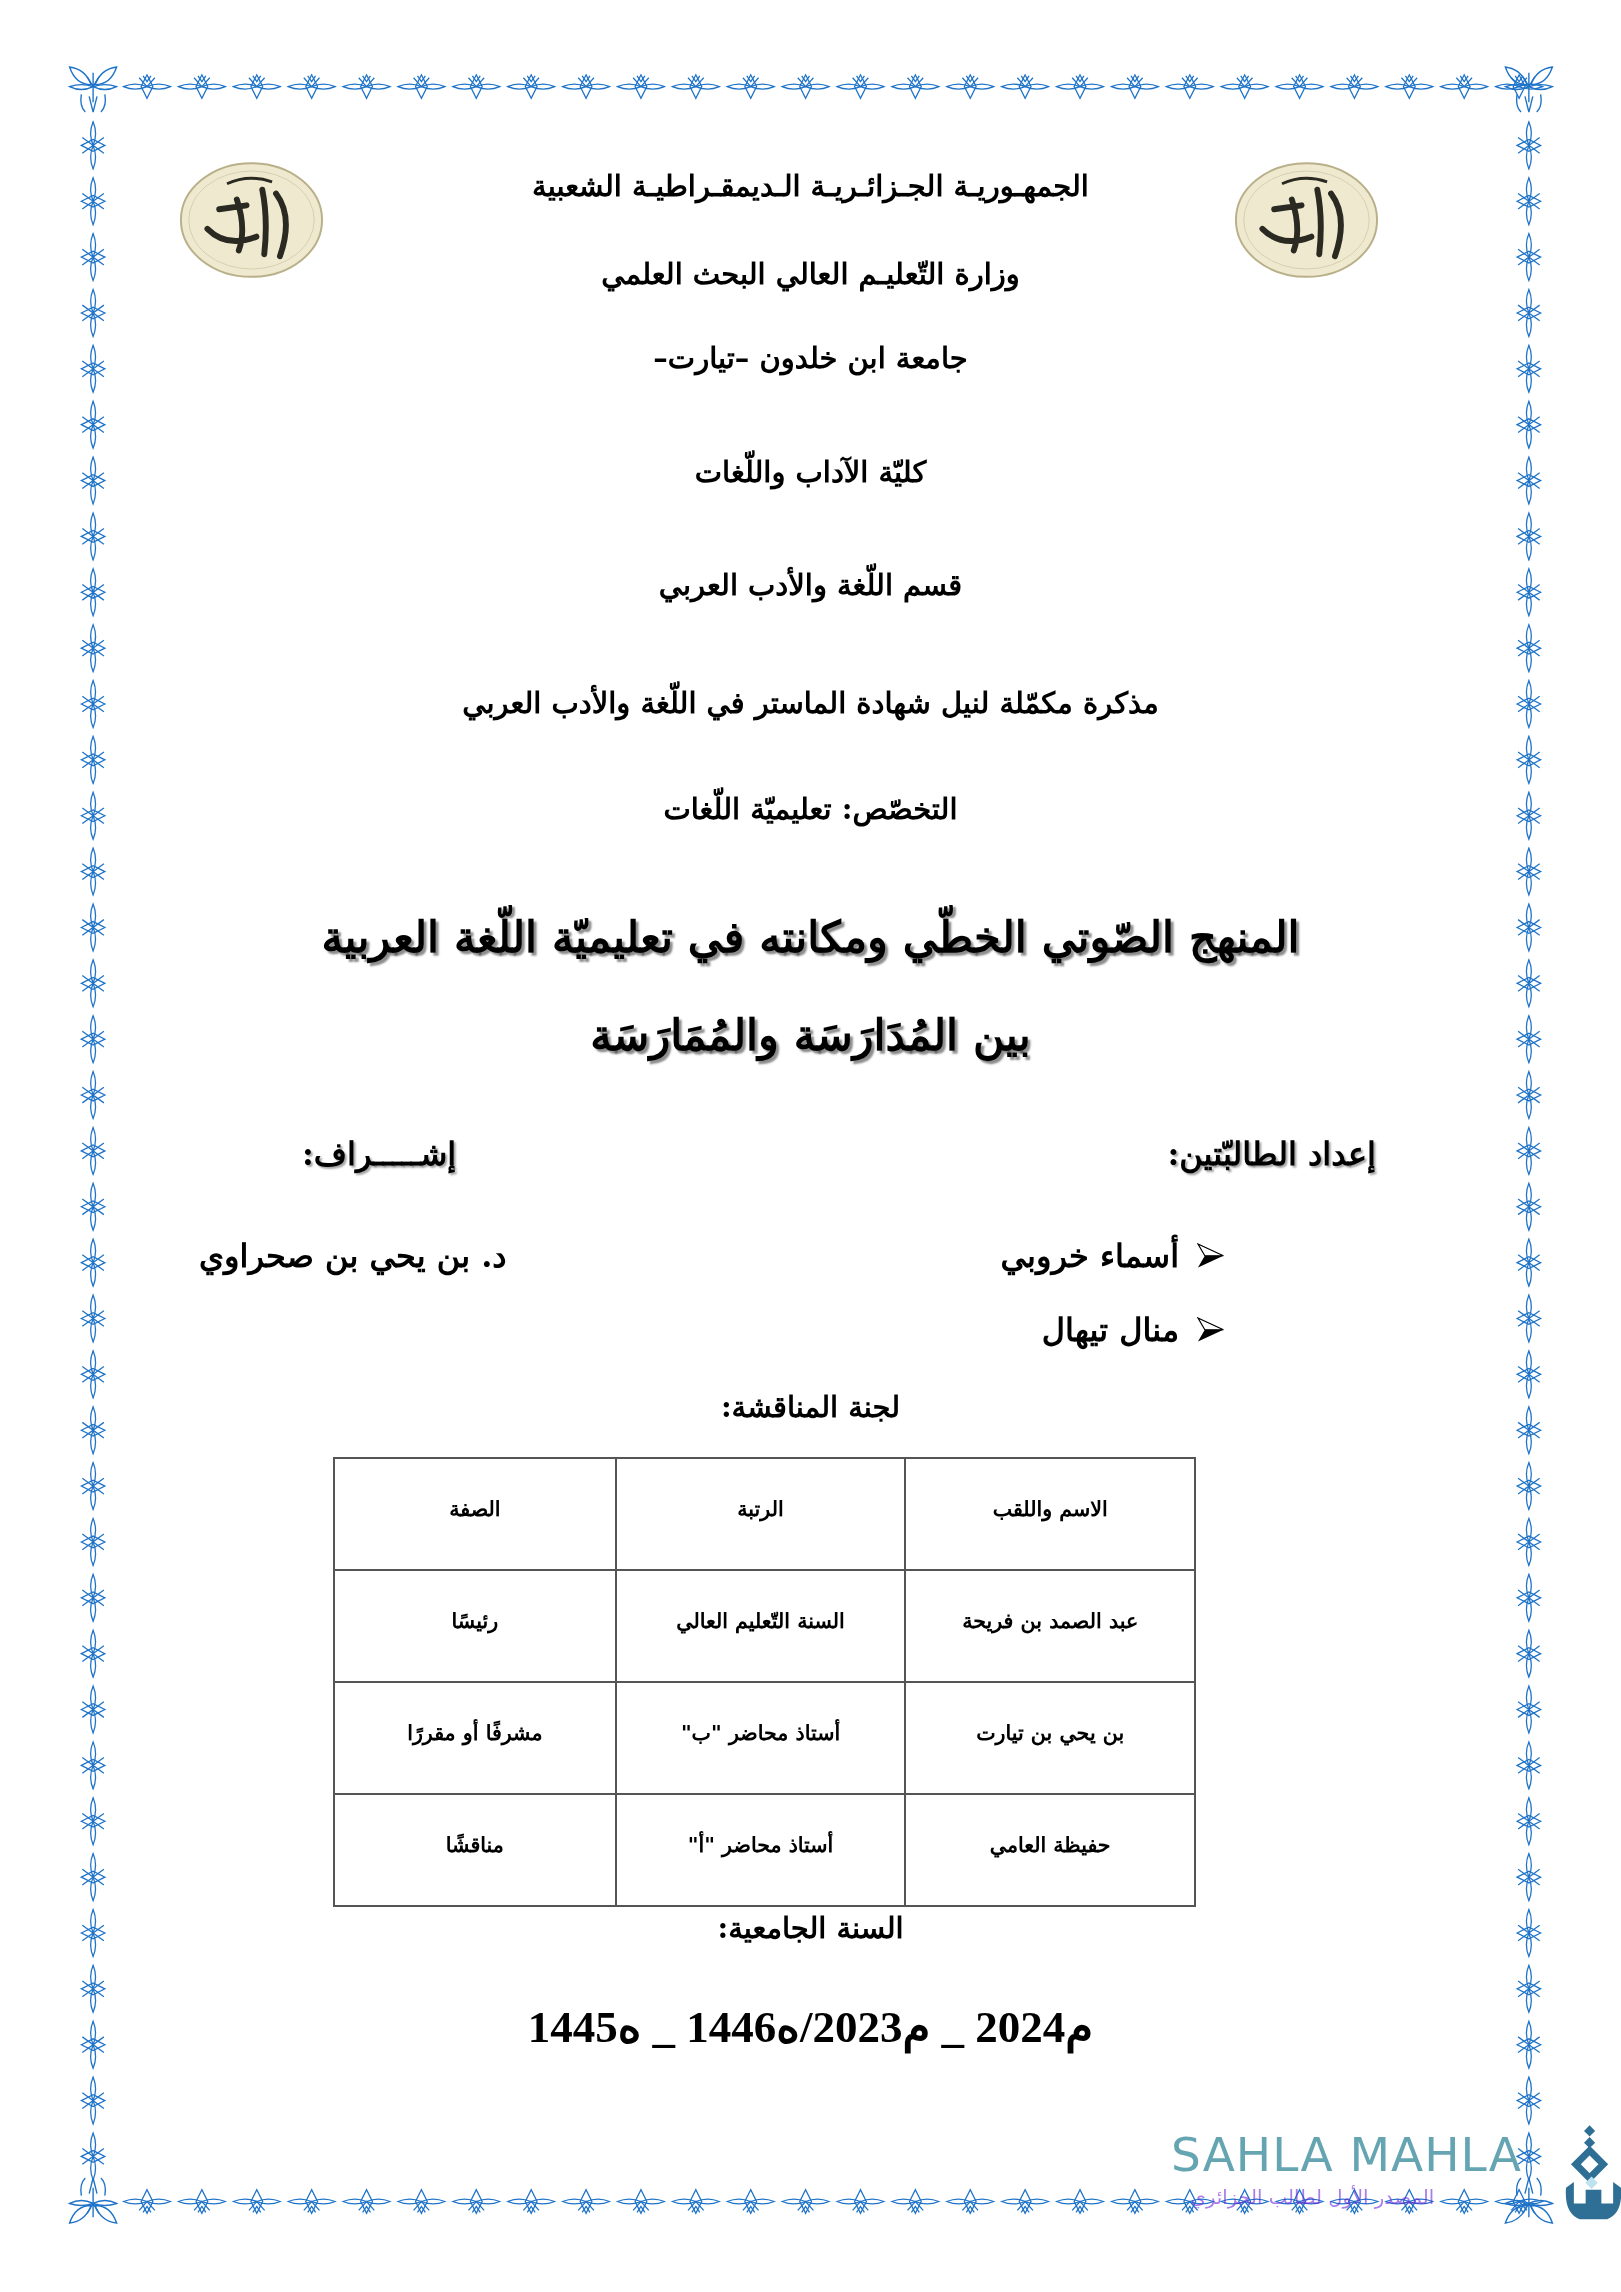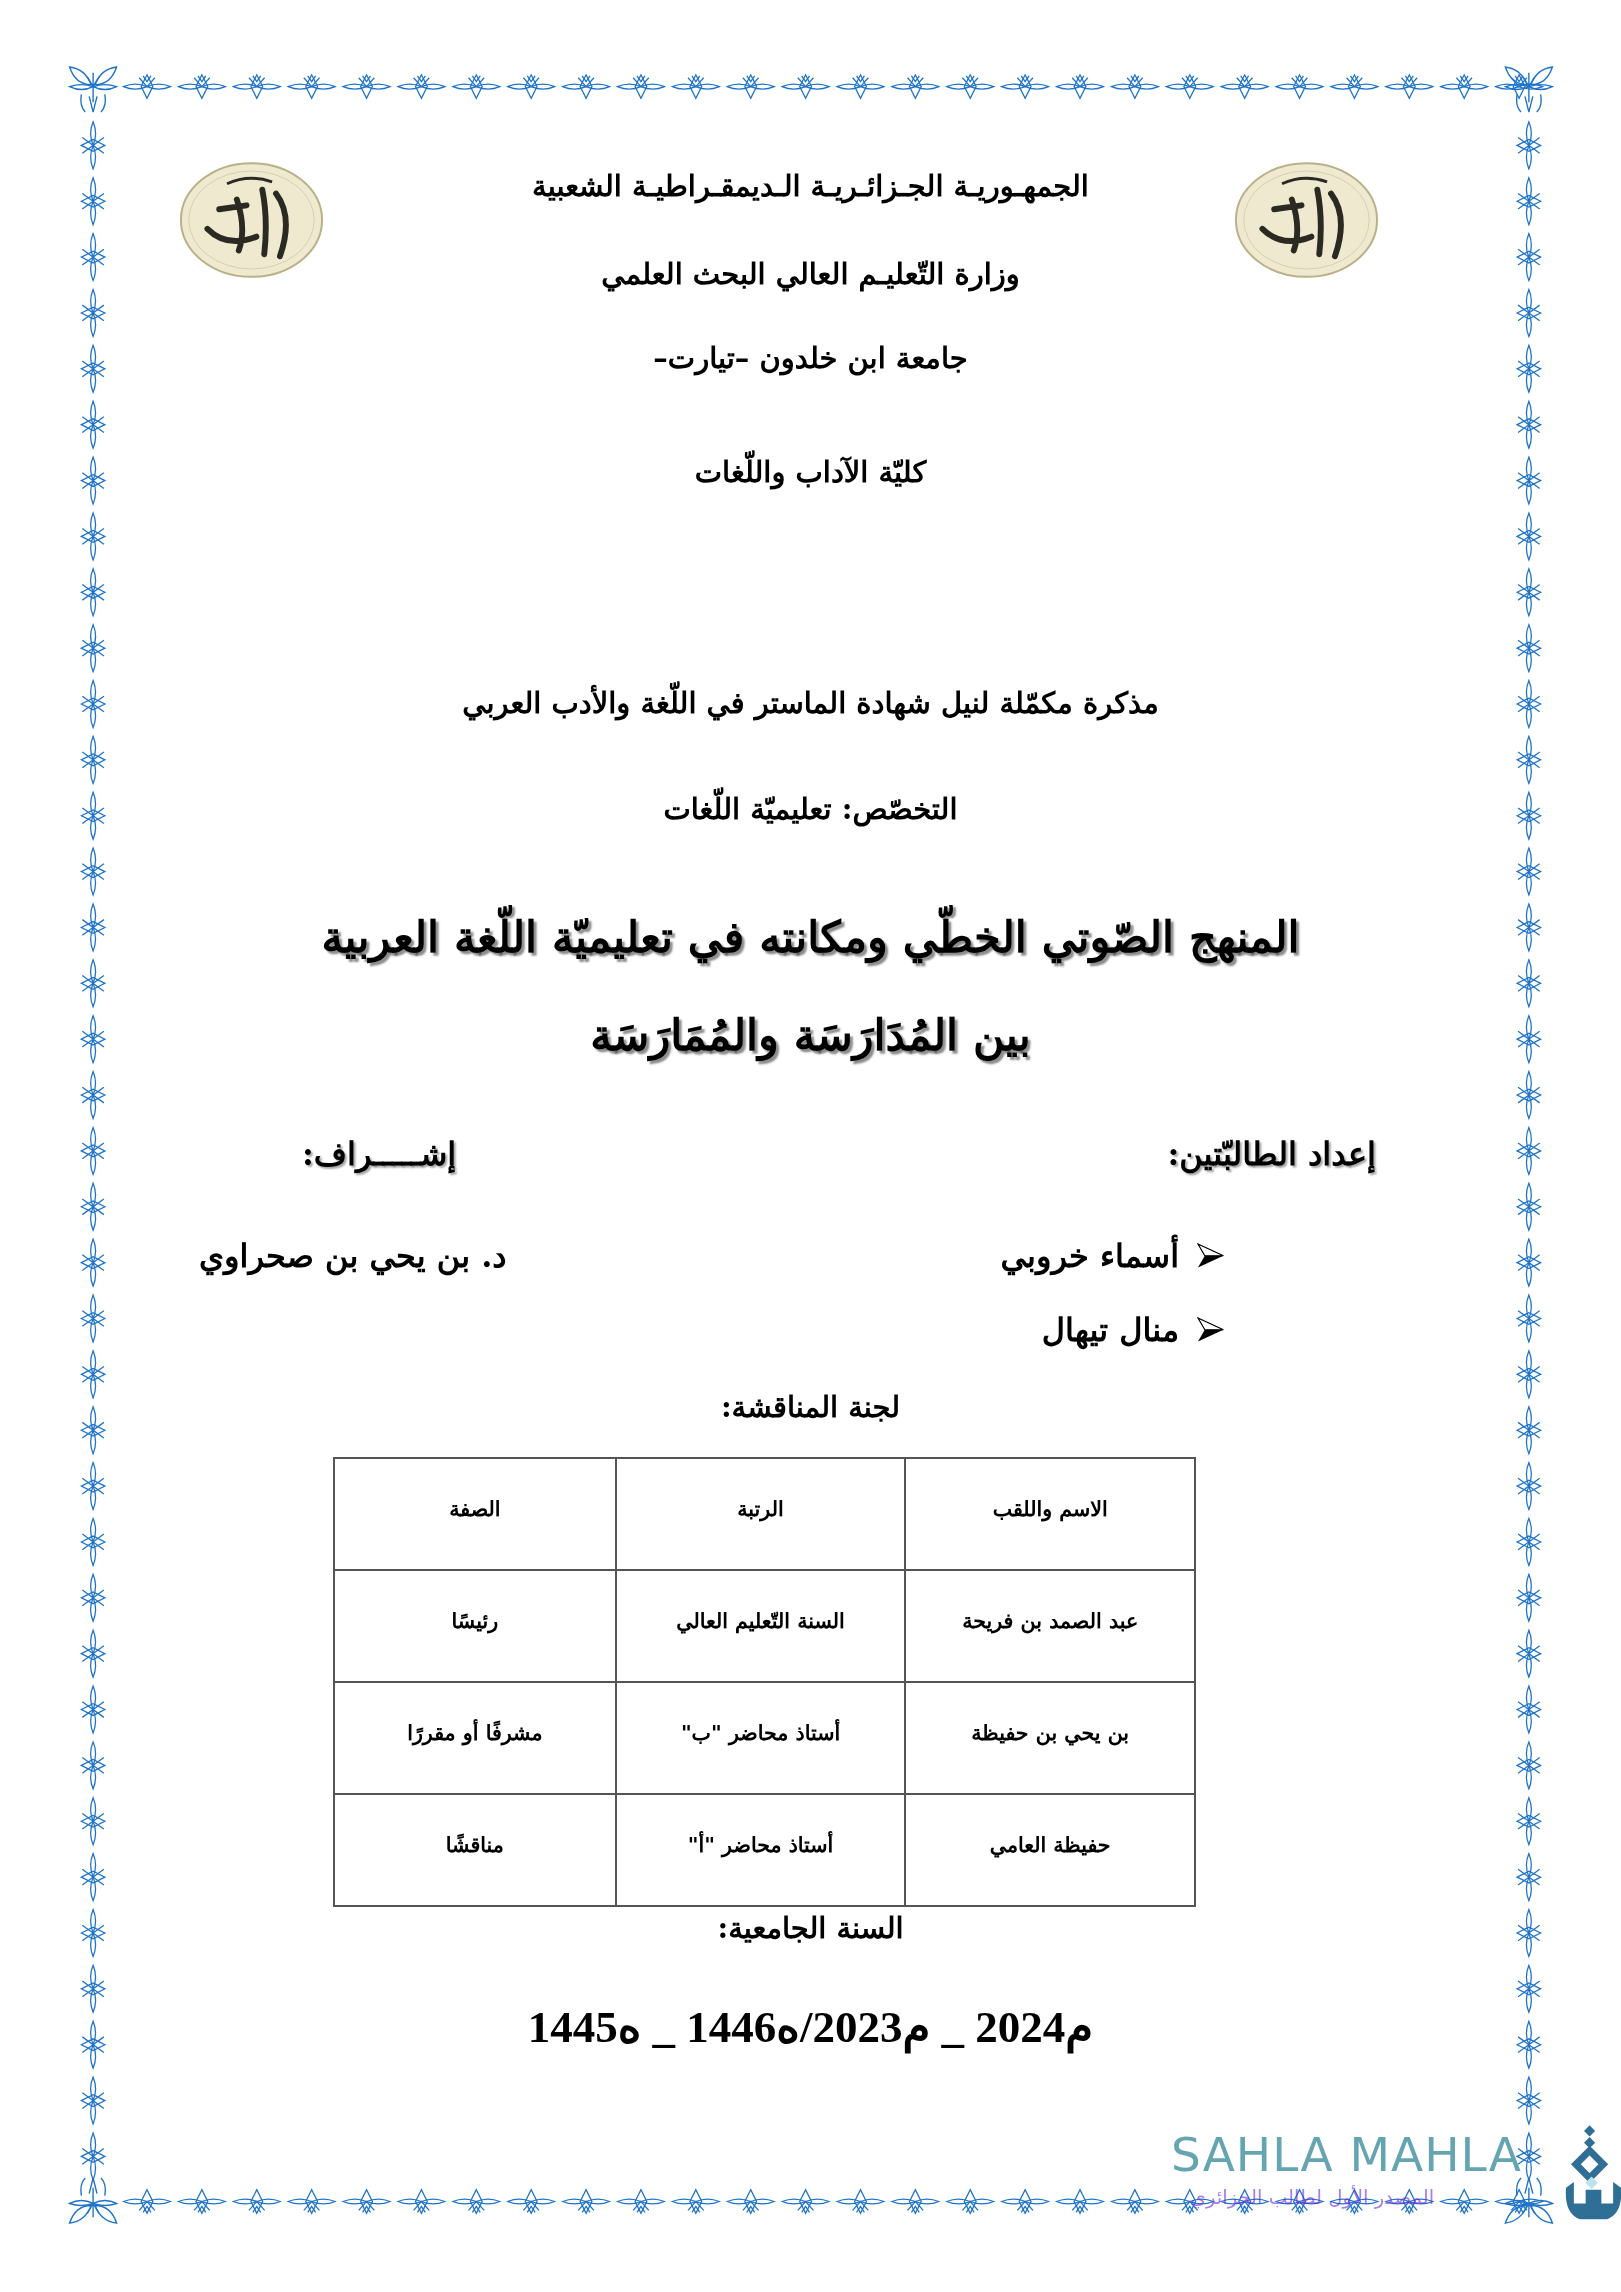--- a/index.html
+++ b/index.html
@@ -248,20 +248,21 @@
     <ellipse cx="75" cy="61" rx="72" ry="58" fill="#efe9cf" stroke="#b9b08a" stroke-width="2"></ellipse>
     <ellipse cx="75" cy="61" rx="64" ry="50" fill="none" stroke="#d6cfae" stroke-width="1"></ellipse>
     <path d="M30 70 Q50 90 80 78 M60 40 Q70 70 62 92 M86 30 Q92 60 88 96 M100 34 Q118 58 104 98 M42 50 L70 46" fill="none" stroke="#2a2a22" stroke-width="6" stroke-linecap="round"></path>
     <path d="M50 24 Q72 14 96 22" fill="none" stroke="#2a2a22" stroke-width="3"></path>
   </svg>
 
   <div class="line t-header" style="top:169px">الجمهـوريـة الجـزائـريـة الـديمقـراطيـة الشعبية</div>
   <div class="line t-header" style="top:257px">وزارة التّعليـم العالي البحث العلمي</div>
   <div class="line t-header" style="top:341px">جامعة ابن خلدون –تيارت–</div>
   <div class="line t-header" style="top:455px">كليّة الآداب واللّغات</div>
+  <div class="line t-header" style="top:568px">قسم اللّغة والأدب العربي</div>
 
   <div class="line t-header" style="top:686px">مذكرة مكمّلة لنيل شهادة الماستر في اللّغة والأدب العربي</div>
   <div class="line t-header" style="top:792px">التخصّص: تعليميّة اللّغات</div>
 
   <div class="line t-title" style="top:912px">المنهج الصّوتي الخطّي ومكانته في تعليميّة اللّغة العربية</div>
   <div class="line t-title" style="top:1010px">بين المُدَارَسَة والمُمَارَسَة</div>
 
   <div class="label shadow" style="right:245px;top:1135px">إعداد الطالبّتين:</div>
   <div class="label shadow" style="left:302px;top:1135px">إشـــــراف:</div>
 
@@ -295,21 +296,21 @@
       <th>الاسم واللقب</th>
       <th>الرتبة</th>
       <th>الصفة</th>
     </tr>
     <tr>
       <td>عبد الصمد بن فريحة</td>
       <td>السنة التّعليم العالي</td>
       <td>رئيسًا</td>
     </tr>
     <tr>
-      <td>بن يحي بن حفيظة</td>
+      <td>بن يحي بن تيارت</td>
       <td>أستاذ محاضر "ب"</td>
       <td>مشرفًا أو مقررًا</td>
     </tr>
     <tr>
       <td>حفيظة العامي</td>
       <td>أستاذ محاضر "أ"</td>
       <td>مناقشًا</td>
     </tr>
   </tbody>
     </table>

